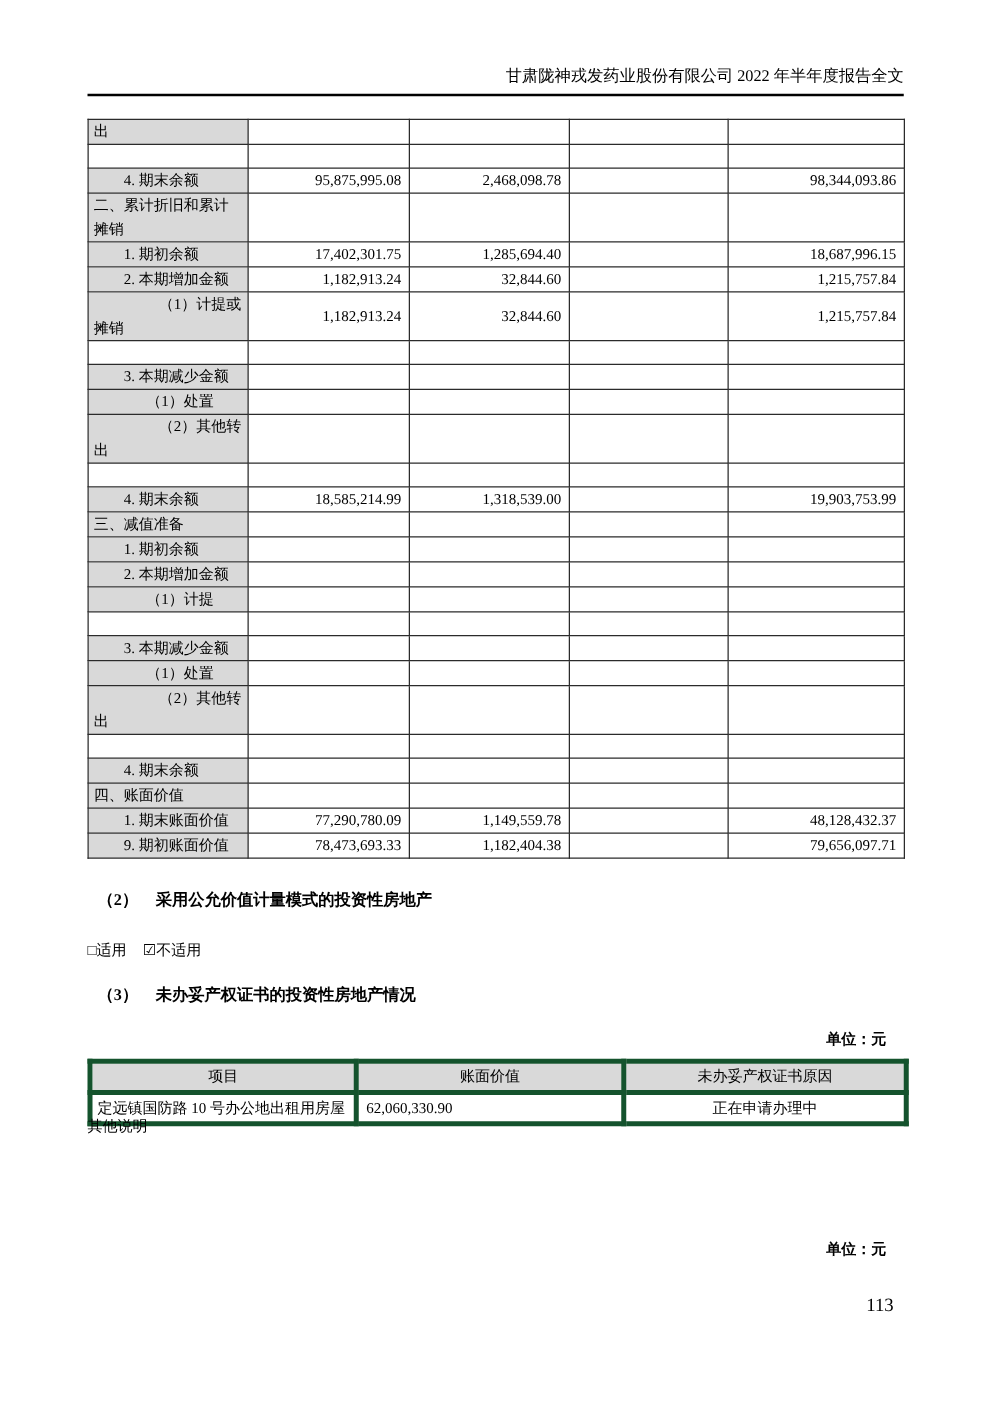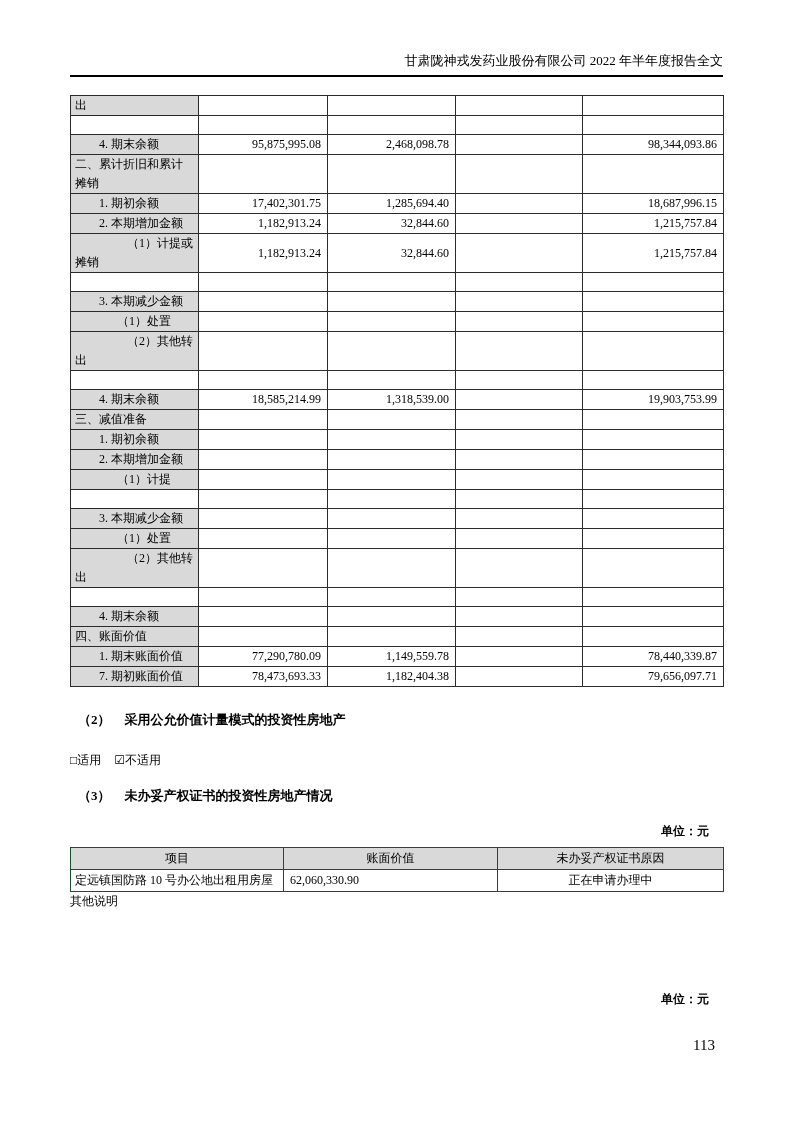--- a/index.html
+++ b/index.html
@@ -66,21 +66,21 @@
     text-align: right;
     padding-right: 14px;
     font-weight: bold;
   }
   .unit1 { top: 824px; }
   .unit2 { top: 992px; }
 
   
   .prop-table-wrap { top: 847px; }
   .prop-table th, .prop-table td {
-    border: 1px solid #14532d;
+    border: 4px solid #14532d;
     height: 21px;
     line-height: 21px;
     font-size: 12px;
     vertical-align: middle;
     overflow: hidden;
     white-space: nowrap;
   }
   .prop-table th {
     background: #d9d9d9;
     font-weight: normal;
@@ -289,24 +289,24 @@
             <td class="val"></td>
             <td class="val"></td>
             <td class="val"></td>
             <td class="val"></td>
           </tr>
           <tr>
             <td class="lbl ind1">1. 期末账面价值</td>
             <td class="val">77,290,780.09</td>
             <td class="val">1,149,559.78</td>
             <td class="val"></td>
-            <td class="val">78,440,339.87</td>
-          </tr>
-          <tr>
-            <td class="lbl ind1">7. 期初账面价值</td>
+            <td class="val">48,128,432.37</td>
+          </tr>
+          <tr>
+            <td class="lbl ind1">9. 期初账面价值</td>
             <td class="val">78,473,693.33</td>
             <td class="val">1,182,404.38</td>
             <td class="val"></td>
             <td class="val">79,656,097.71</td>
           </tr>
         </tbody>
     </table>
   </div>
 
   <div class="content-col sec-heading sec2">

